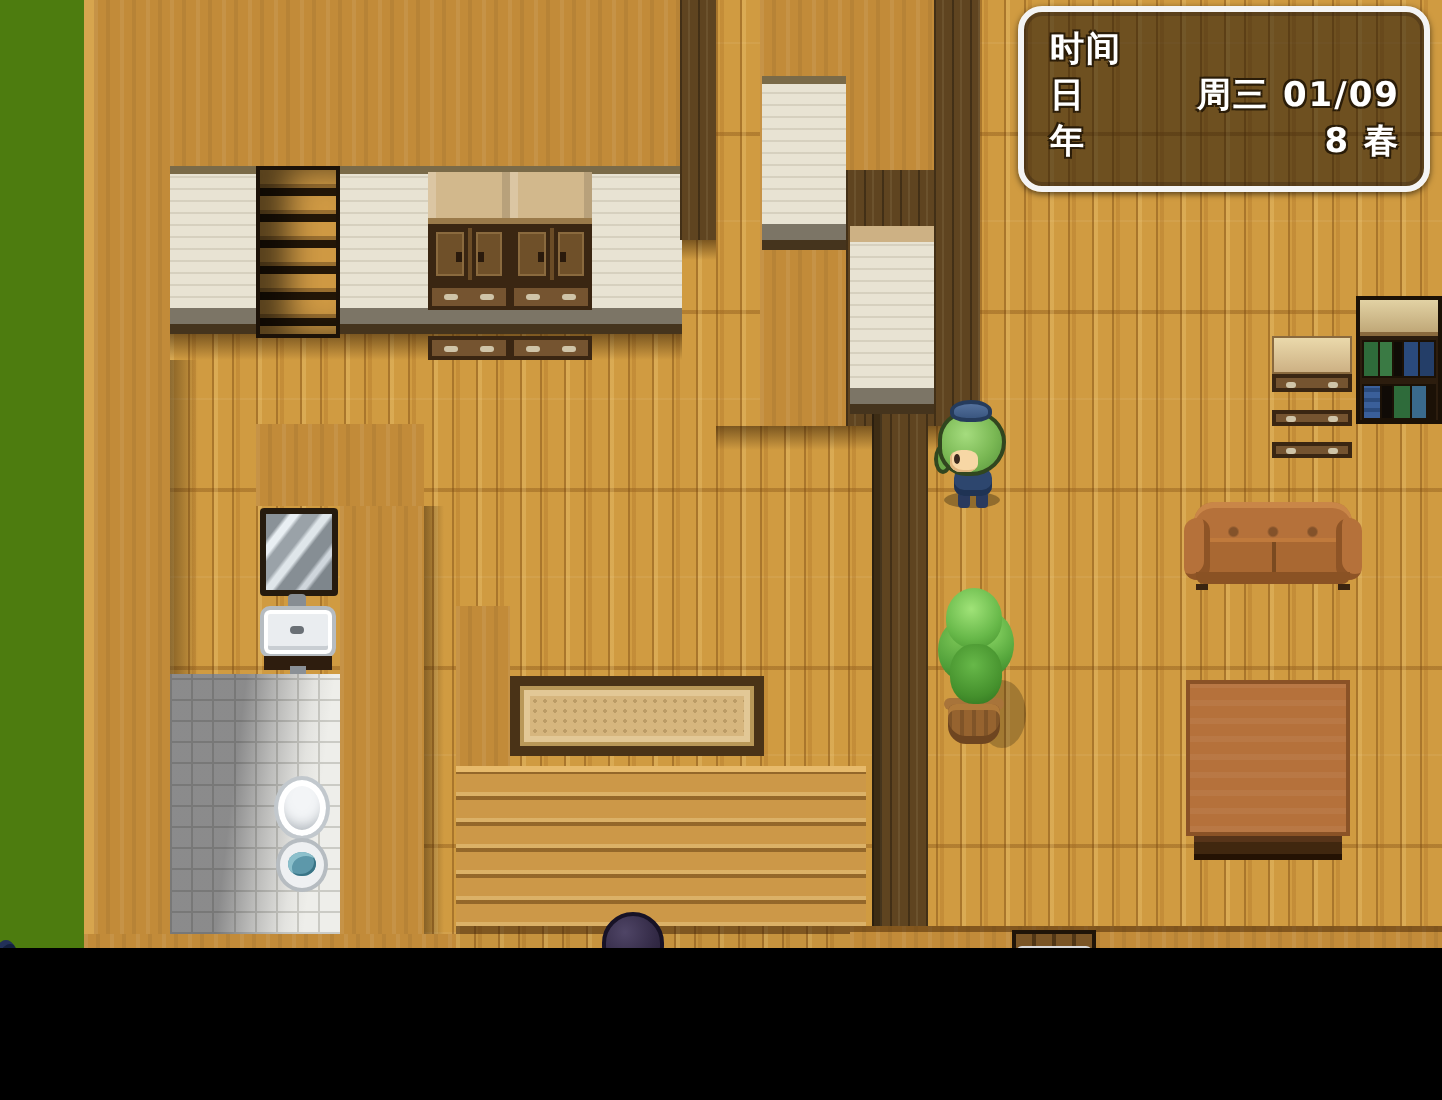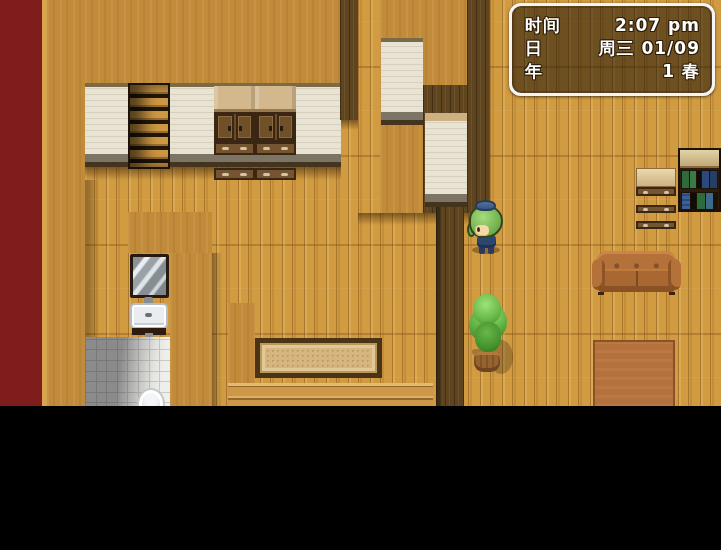--- a/index.html
+++ b/index.html
@@ -1,16 +1,16 @@
 <!DOCTYPE html>
 <html><head>
 <meta charset="utf-8">
 <style>
   html,body{margin:0;padding:0;background:#000;}
-  #screen{position:relative;width:721px;height:406px;background:#7f1d1d;overflow:hidden;
+  #screen{position:relative;width:721px;height:474px;background:#4d7c0f;overflow:hidden;
           font-family:"DejaVu Sans","Liberation Sans",sans-serif;}
   .abs{position:absolute;box-sizing:border-box;}
 
   
   .floor{background-color:#d09b41;background-image:
     repeating-linear-gradient(90deg,rgba(255,226,150,.22) 0 2px,rgba(0,0,0,0) 2px 9px,
       rgba(122,73,18,.45) 9px 10px,rgba(0,0,0,0) 10px 11px,rgba(160,100,30,.25) 11px 13px,
       rgba(0,0,0,0) 13px 21px,rgba(122,73,18,.45) 21px 22px),
     repeating-linear-gradient(0deg,rgba(255,255,255,.06) 0 1px,transparent 1px 43px,
       rgba(110,60,10,.30) 43px 45px,transparent 45px 89px);}
@@ -240,25 +240,24 @@
   <div class="abs" style="left:506px;top:465px;width:42px;height:38px;background:repeating-linear-gradient(90deg,#7a5526 0 8px,#503616 8px 10px);border:2px solid #1f1408">
     <div class="rung" style="top:6px;height:6px"></div>
     <div class="rung" style="top:20px;height:6px"></div>
   </div>
   <div class="abs blob" style="left:-4px;top:470px;width:14px;height:28px"></div>
   <div class="abs blob" style="left:-6px;top:533px;width:20px;height:16px"></div>
 
   <div class="abs hud" style="left:509px;top:3px;width:206px;height:93px">
     <div class="hud-row">
       <span>时间</span>
-      <span>2:07 pm</span>
     </div>
     <div class="hud-row">
       <span>日</span>
       <span>周三 01/09</span>
     </div>
     <div class="hud-row">
       <span>年</span>
-      <span>1 春</span>
+      <span>8 春</span>
     </div>
   </div>
 
 </div>
 
 </body></html>

